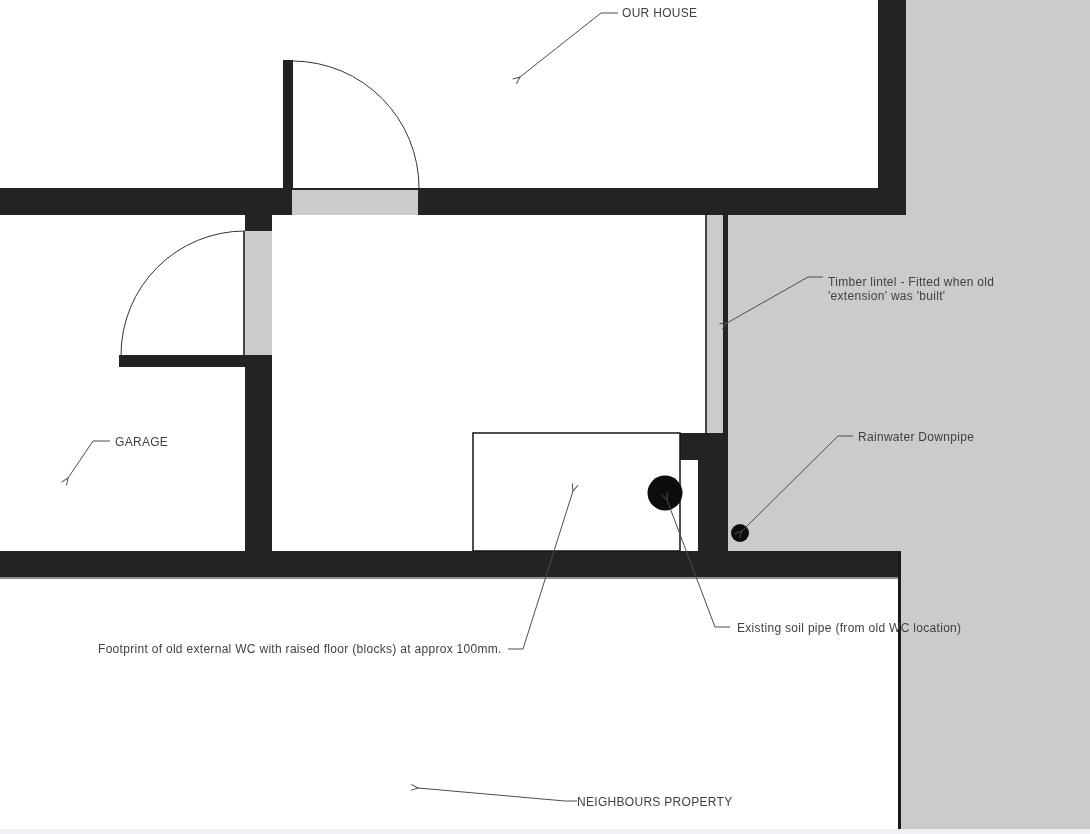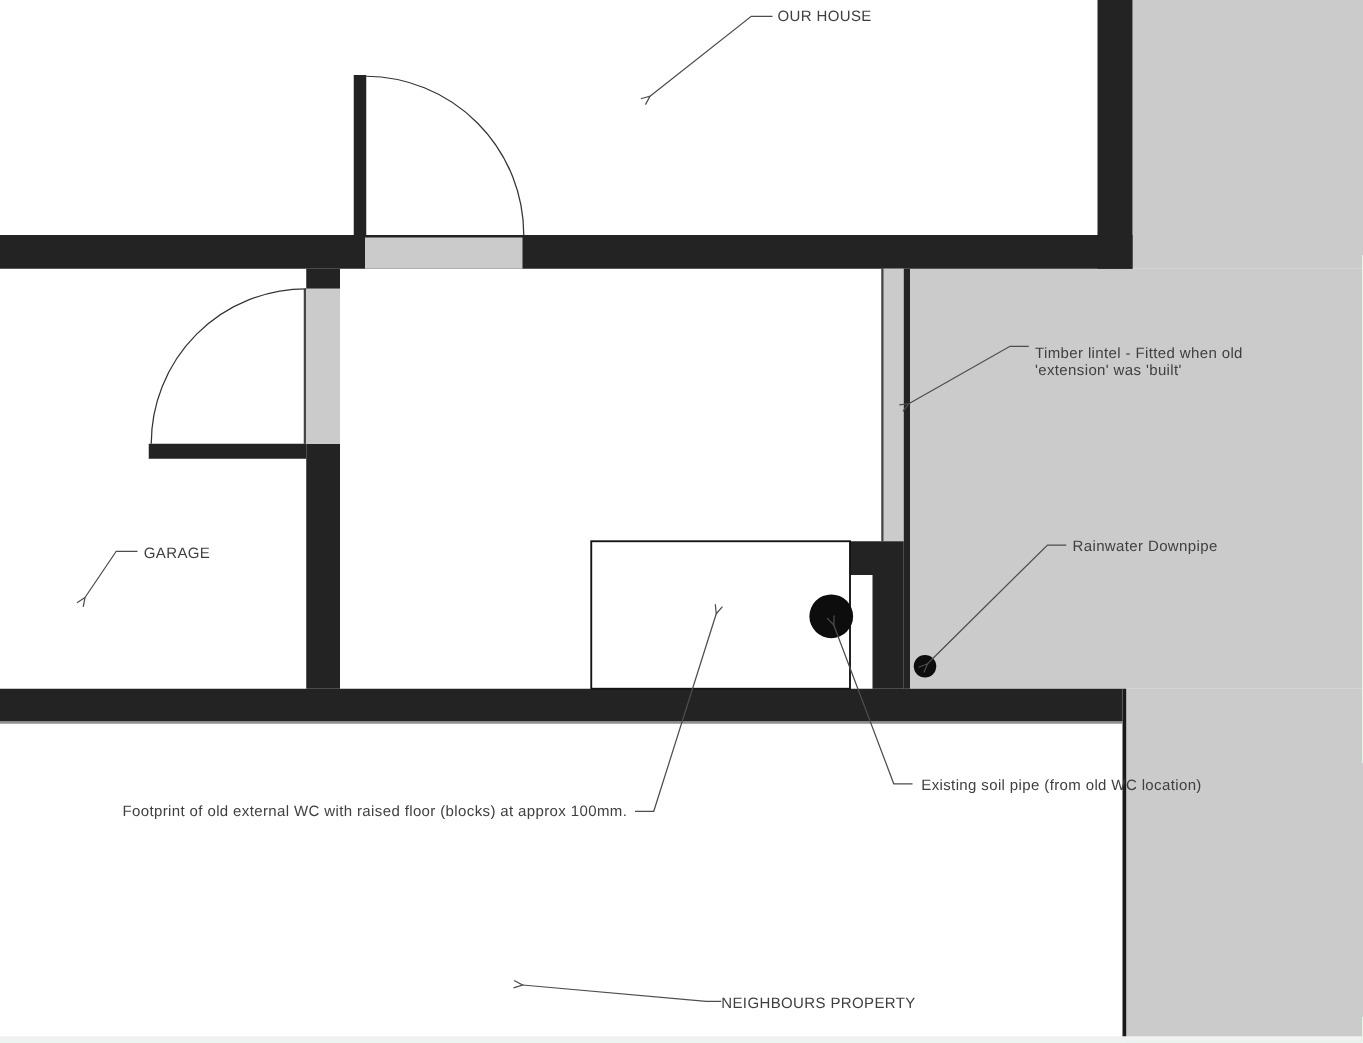--- a/index.html
+++ b/index.html
@@ -1,21 +1,21 @@
 <!DOCTYPE html>
 <html><head>
 <meta charset="utf-8">
 <style>
   html, body { margin: 0; padding: 0; background: #ffffff; }
   .stage {
     position: relative;
     width: 1090px;
     height: 834px;
     overflow: hidden;
-    background: #86efac;
+    background: #fca5a5;
   }
   svg { display: block; }
   text {
     font-family: "Liberation Sans", "DejaVu Sans", sans-serif;
     font-size: 12px;
     fill: #3f3f3f;
     letter-spacing: 0.3px;
   }
 </style>
 </head>

